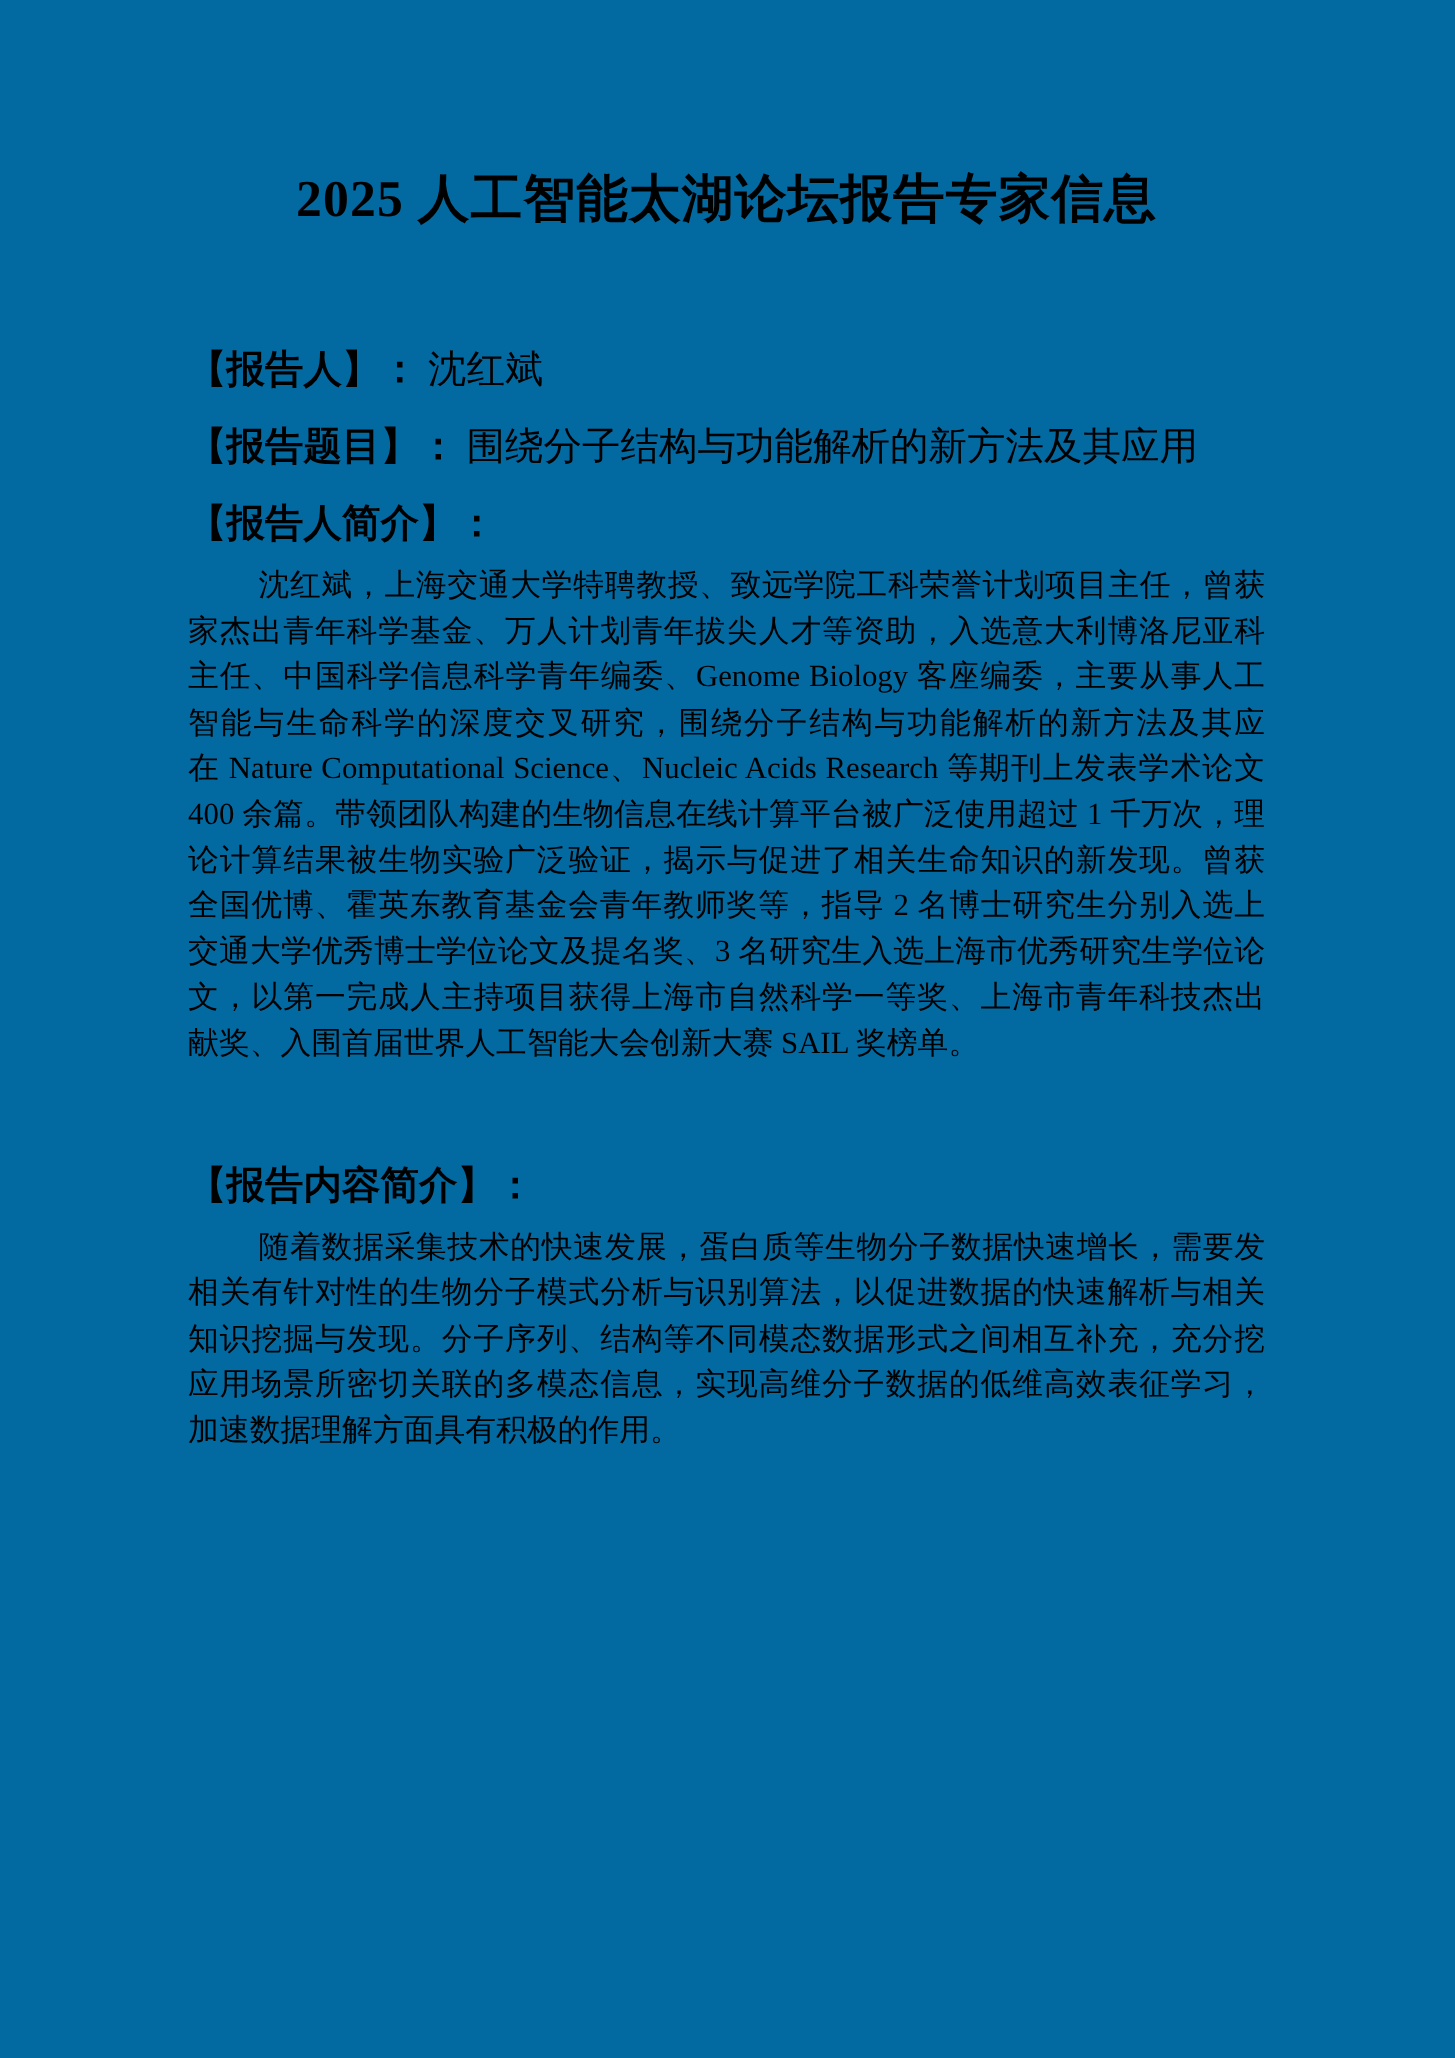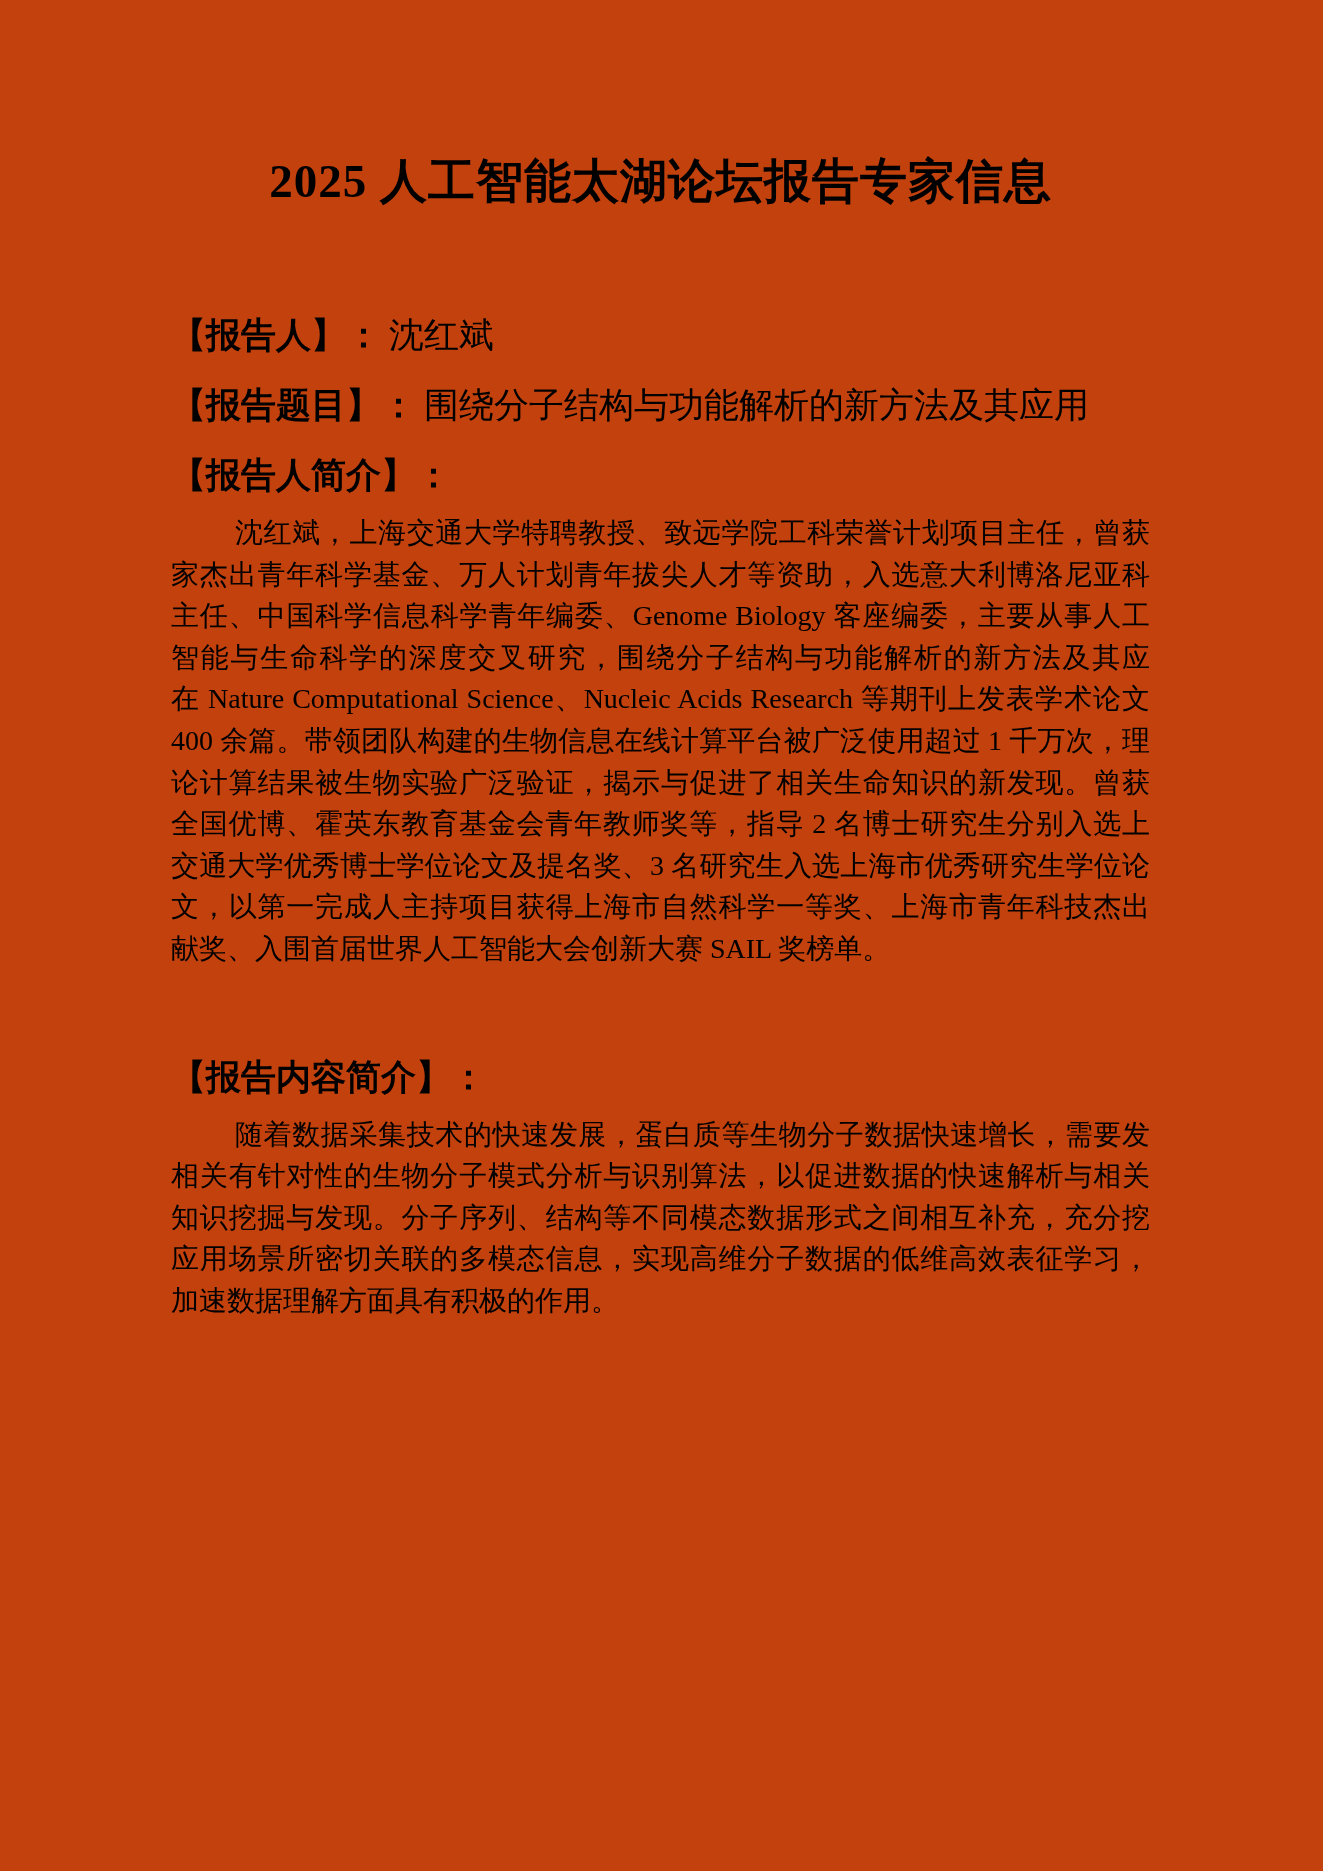--- a/index.html
+++ b/index.html
@@ -1,20 +1,20 @@
 <!DOCTYPE html>
 <html><head>
 <meta charset="utf-8">
 <style>
   html, body { margin: 0; padding: 0; background: #ffffff; }
   .page {
     position: relative;
     width: 1323px;
     height: 1871px;
-    background: #c2410c;
+    background: #0369a1;
     box-sizing: border-box;
     padding: 0 173px 0 171px;
     overflow: hidden;
     font-family: "Liberation Serif", "DejaVu Serif", serif;
     color: #000000;
   }
   .doc-title {
     margin: 150px 0 0 0;
     font-size: 47px;
     line-height: 62px;

